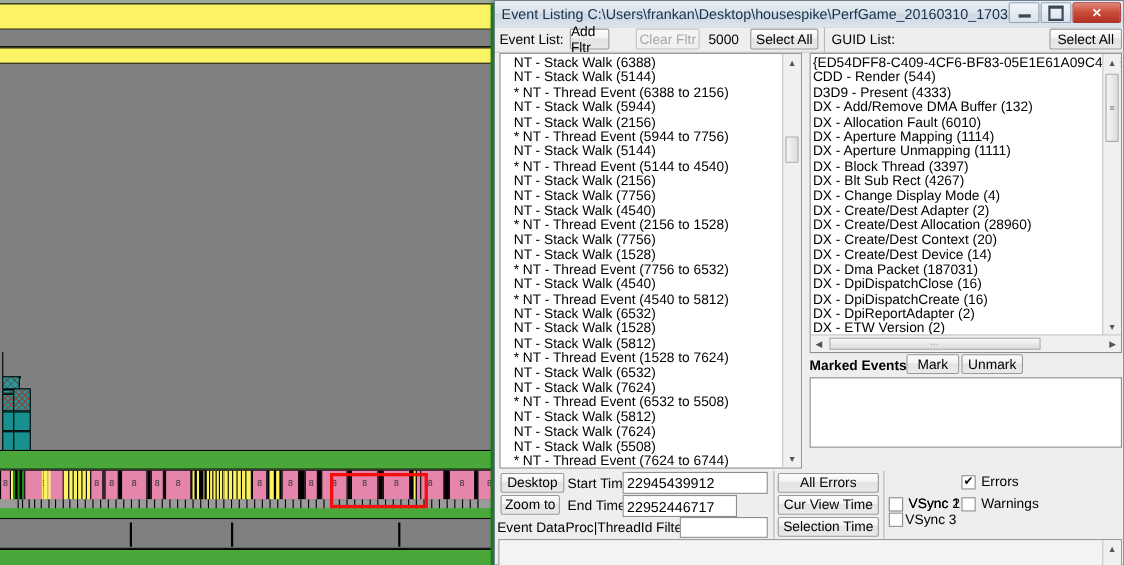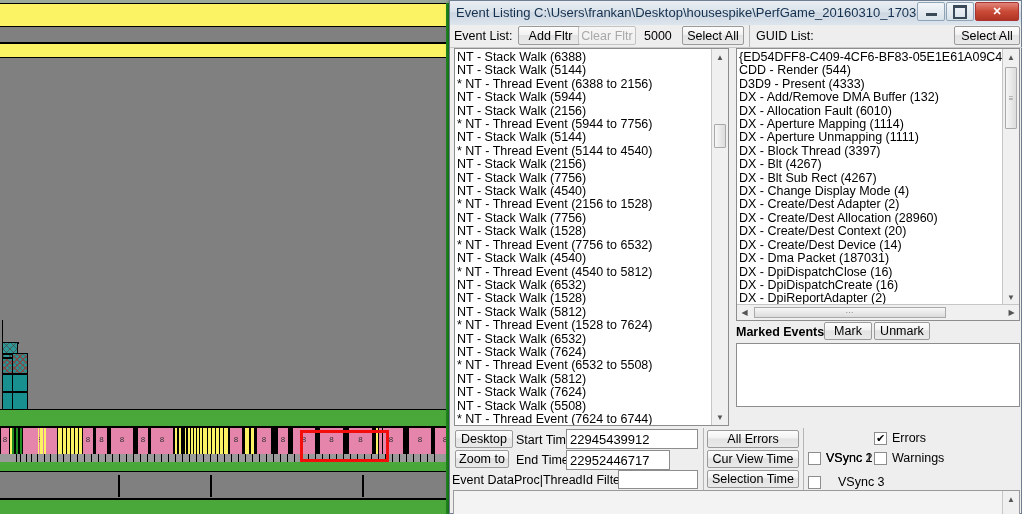--- a/index.html
+++ b/index.html
@@ -269,31 +269,31 @@
         <div class="wb close">
             <span>✕</span>
           </div>
       </div>
     </div>
 
     <div class="client">
 
       <div style="position:absolute;left:0;top:0;width:573px;height:22px;border-bottom:1px solid #c9c9c9;">
         <div class="lbl" style="position:absolute;left:4px;top:4px;">Event List:</div>
-        <div class="btn" style="position:absolute;left:68px;top:1px;width:65px;height:19px;">Add Fltr</div>
+        <div class="btn" style="position:absolute;left:68px;top:1px;width:36px;height:19px;">Add Fltr</div>
         <div class="btn dis" style="position:absolute;left:128px;top:1px;width:58px;height:19px;">Clear Fltr</div>
         <div class="lbl" style="position:absolute;left:194px;top:4px;">5000</div>
         <div class="btn" style="position:absolute;left:232px;top:1px;width:62px;height:19px;">Select All</div>
         <div style="position:absolute;left:299px;top:0;width:1px;height:22px;background:#b5b5b5;"></div>
         <div class="lbl" style="position:absolute;left:306px;top:4px;">GUID List:</div>
         <div class="btn" style="position:absolute;left:504px;top:1px;width:66px;height:19px;">Select All</div>
       </div>
 
       <div class="listbox" style="position:absolute;left:4px;top:23px;width:275px;height:378px;">
-        <div style="position:absolute;left:0;top:2px;right:17px;">
+        <div style="position:absolute;left:0;top:2px;right:17px;padding-left:10px;">
             <div class="it">NT - Stack Walk (6388)</div>
             <div class="it">NT - Stack Walk (5144)</div>
             <div class="it">* NT - Thread Event (6388 to 2156)</div>
             <div class="it">NT - Stack Walk (5944)</div>
             <div class="it">NT - Stack Walk (2156)</div>
             <div class="it">* NT - Thread Event (5944 to 7756)</div>
             <div class="it">NT - Stack Walk (5144)</div>
             <div class="it">* NT - Thread Event (5144 to 4540)</div>
             <div class="it">NT - Stack Walk (2156)</div>
             <div class="it">NT - Stack Walk (7756)</div>
@@ -326,21 +326,20 @@
       <div class="listbox" style="position:absolute;left:286px;top:23px;width:284px;height:273px;">
         <div style="position:absolute;left:0;top:2px;right:17px;">
             <div class="it">{ED54DFF8-C409-4CF6-BF83-05E1E61A09C4} (3)</div>
             <div class="it">CDD - Render (544)</div>
             <div class="it">D3D9 - Present (4333)</div>
             <div class="it">DX - Add/Remove DMA Buffer (132)</div>
             <div class="it">DX - Allocation Fault (6010)</div>
             <div class="it">DX - Aperture Mapping (1114)</div>
             <div class="it">DX - Aperture Unmapping (1111)</div>
             <div class="it">DX - Block Thread (3397)</div>
-            <div class="it">DX - Blt (4267)</div>
             <div class="it">DX - Blt Sub Rect (4267)</div>
             <div class="it">DX - Change Display Mode (4)</div>
             <div class="it">DX - Create/Dest Adapter (2)</div>
             <div class="it">DX - Create/Dest Allocation (28960)</div>
             <div class="it">DX - Create/Dest Context (20)</div>
             <div class="it">DX - Create/Dest Device (14)</div>
             <div class="it">DX - Dma Packet (187031)</div>
             <div class="it">DX - DpiDispatchClose (16)</div>
             <div class="it">DX - DpiDispatchCreate (16)</div>
             <div class="it">DX - DpiReportAdapter (2)</div>
@@ -387,21 +386,21 @@
         <div style="position:absolute;left:353px;top:0;width:1px;height:64px;background:#b5b5b5;"></div>
 
         <div style="position:absolute;left:358px;top:3px;display:flex;align-items:center;gap:5px;margin-top:20px;">
           <div class="cb"></div>
           <div class="lbl">VSync 1</div>
         </div>
         <div style="position:absolute;left:358px;top:23px;display:flex;align-items:center;gap:5px;">
           <div class="cb"></div>
           <div class="lbl">VSync 2</div>
         </div>
-        <div style="position:absolute;left:358px;top:47px;display:flex;align-items:center;gap:17px;">
+        <div style="position:absolute;left:358px;top:37px;display:flex;align-items:center;gap:2px;">
           <div class="cb"></div>
           <div class="lbl">VSync 3</div>
         </div>
         <div style="position:absolute;left:424px;top:3px;display:flex;align-items:center;gap:5px;">
           <div class="cb">✔</div>
           <div class="lbl">Errors</div>
         </div>
         <div style="position:absolute;left:424px;top:23px;display:flex;align-items:center;gap:5px;">
           <div class="cb"></div>
           <div class="lbl">Warnings</div>

